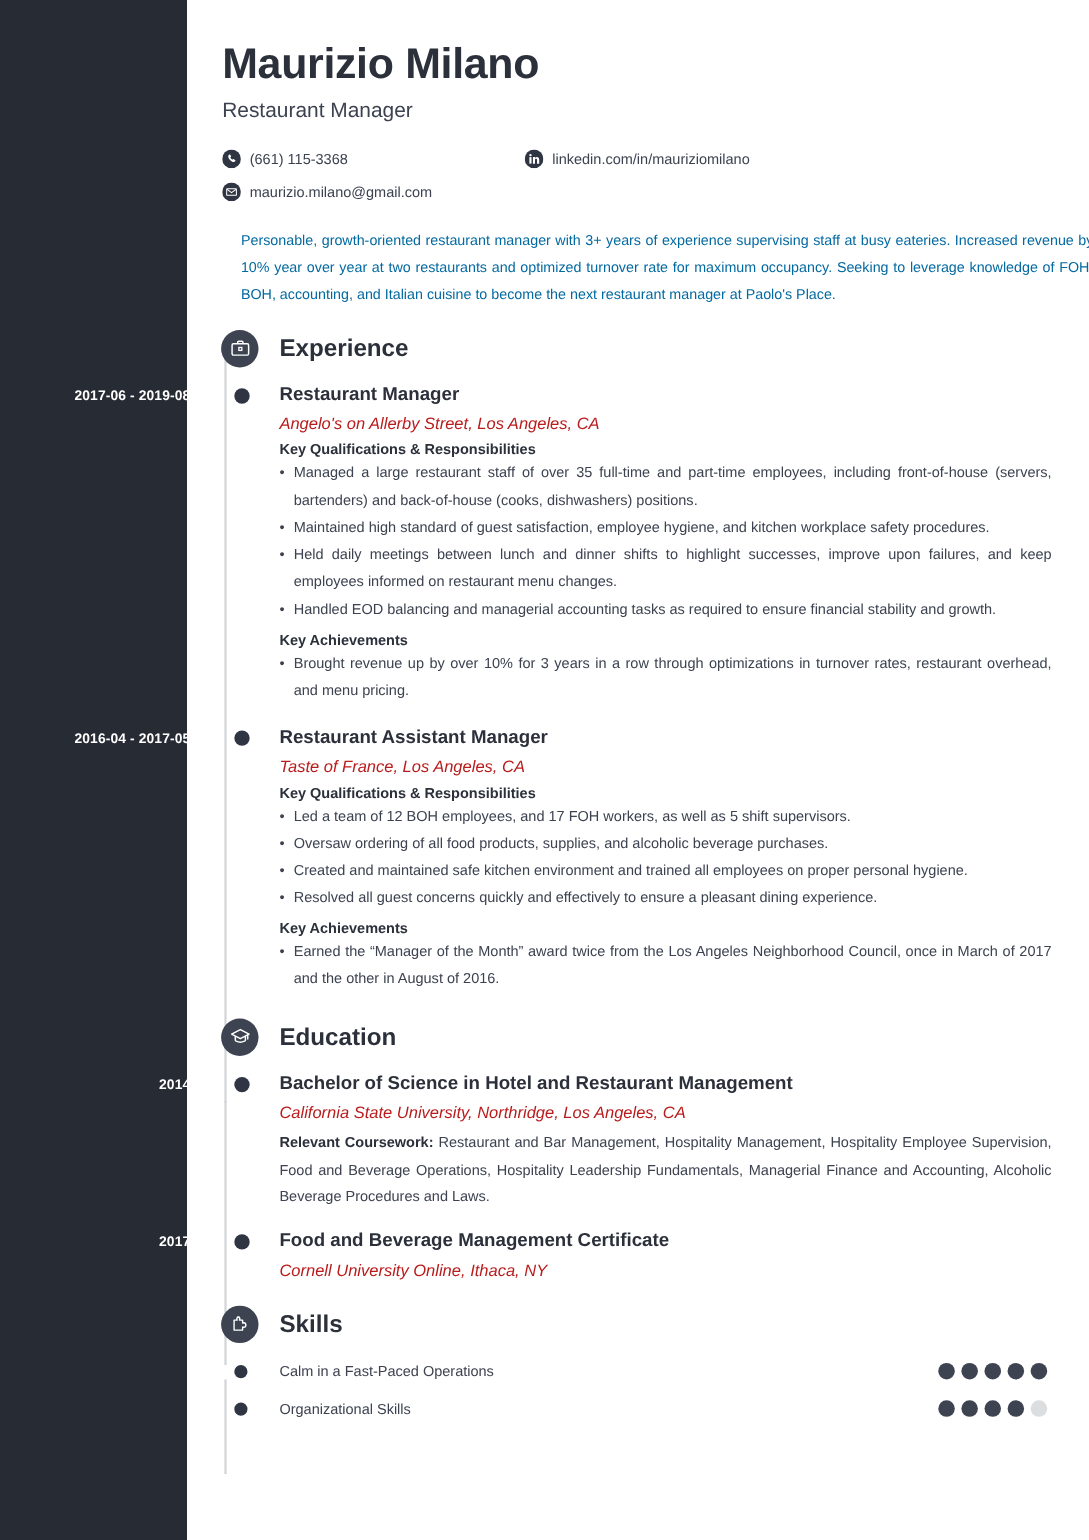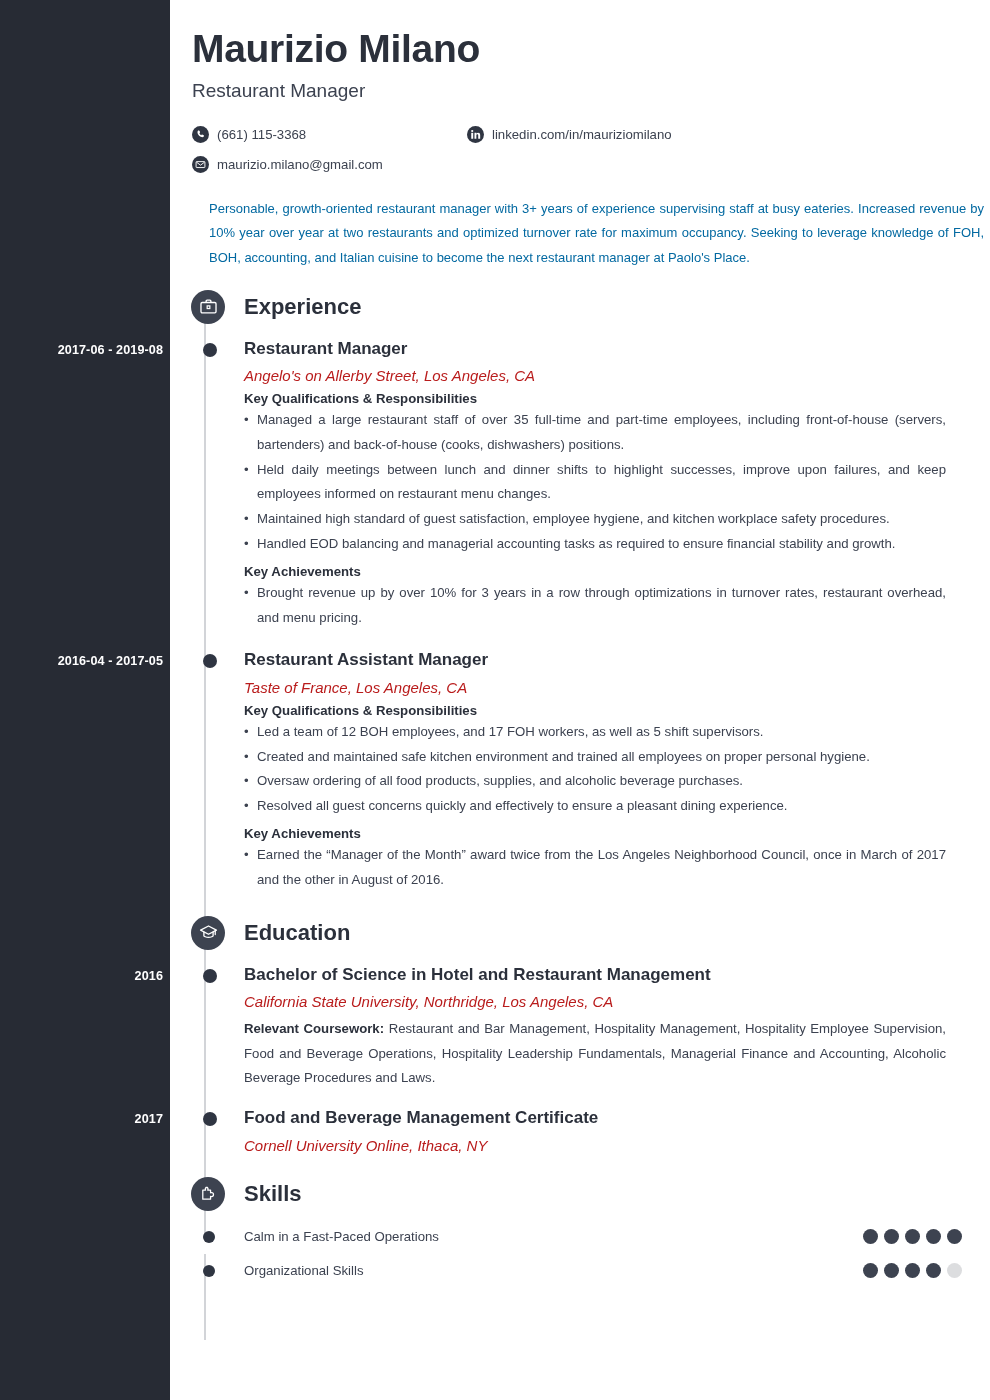--- a/index.html
+++ b/index.html
@@ -26,21 +26,21 @@
     width: 170px;
     height: 1400px;
     background: #272b34;
   }
 
   
   .main {
     position: absolute;
     left: 170px; top: 0;
     width: 820px;
-    padding: 5px;
+    padding: 15px;
   }
 
   
   .header { padding: 22px 20px 0 17px; }
 
   .name {
     font-size: 39px;
     font-weight: bold;
     color: #2b303b;
     letter-spacing: -0.3px;
@@ -276,42 +276,42 @@
 
     <div class="entry" style="margin-top:9px;">
       <div class="date" style="top:5px;left:-170px;">2017-06 - 2019-08</div>
       <div class="entry-dot" style="top:5px;left:28px;"></div>
       <div class="entry-body" style="margin-left:69px;width:722px;">
         <div class="ent-title">Restaurant Manager</div>
         <div class="ent-sub">Angelo's on Allerby Street, Los Angeles, CA</div>
         <div class="ent-label">Key Qualifications &amp; Responsibilities</div>
         <ul class="bullets">
           <li>Managed a large restaurant staff of over 35 full-time and part-time employees, including front-of-house (servers, bartenders) and back-of-house (cooks, dishwashers) positions.</li>
+          <li>Maintained high standard of guest satisfaction, employee hygiene, and kitchen workplace safety procedures.</li>
           <li>Held daily meetings between lunch and dinner shifts to highlight successes, improve upon failures, and keep employees informed on restaurant menu changes.</li>
-          <li>Maintained high standard of guest satisfaction, employee hygiene, and kitchen workplace safety procedures.</li>
           <li>Handled EOD balancing and managerial accounting tasks as required to ensure financial stability and growth.</li>
         </ul>
         <div class="ent-label">Key Achievements</div>
         <ul class="bullets">
           <li>Brought revenue up by over 10% for 3 years in a row through optimizations in turnover rates, restaurant overhead, and menu pricing.</li>
         </ul>
       </div>
     </div>
 
     <div class="entry" style="margin-top:19px;">
       <div class="date" style="top:5px;left:-170px;">2016-04 - 2017-05</div>
       <div class="entry-dot" style="top:5px;left:28px;"></div>
       <div class="entry-body" style="margin-left:69px;width:722px;">
         <div class="ent-title">Restaurant Assistant Manager</div>
         <div class="ent-sub">Taste of France, Los Angeles, CA</div>
         <div class="ent-label">Key Qualifications &amp; Responsibilities</div>
         <ul class="bullets">
           <li>Led a team of 12 BOH employees, and 17 FOH workers, as well as 5 shift supervisors.</li>
+          <li>Oversaw ordering of all food products, supplies, and alcoholic beverage purchases.</li>
           <li>Created and maintained safe kitchen environment and trained all employees on proper personal hygiene.</li>
-          <li>Oversaw ordering of all food products, supplies, and alcoholic beverage purchases.</li>
           <li>Resolved all guest concerns quickly and effectively to ensure a pleasant dining experience.</li>
         </ul>
         <div class="ent-label">Key Achievements</div>
         <ul class="bullets">
           <li>Earned the “Manager of the Month” award twice from the Los Angeles Neighborhood Council, once in March of 2017 and the other in August of 2016.</li>
         </ul>
       </div>
     </div>
 
     <div class="section-head" style="margin-top:18px;">
@@ -319,21 +319,21 @@
         <svg width="19" height="19" viewBox="0 0 24 24">
           <path d="M12 3.8L22 9l-10 5.2L2 9z" fill="none" stroke="#fff" stroke-width="1.7" stroke-linejoin="round"></path>
           <path d="M6.2 11v5c0 .7 2.6 2.2 5.8 2.2s5.8-1.5 5.8-2.2v-5" fill="none" stroke="#fff" stroke-width="1.7" stroke-linejoin="round"></path>
           <path d="M20.5 9.6v5" fill="none" stroke="#fff" stroke-width="1.6" stroke-linecap="round"></path>
         </svg>
       </div>
       <div class="sec-title">Education</div>
     </div>
 
     <div class="entry" style="margin-top:9px;">
-      <div class="date" style="top:5px;left:-170px;">2016</div>
+      <div class="date" style="top:5px;left:-170px;">2014</div>
       <div class="entry-dot" style="top:5px;left:28px;"></div>
       <div class="entry-body" style="margin-left:69px;width:722px;">
         <div class="ent-title">Bachelor of Science in Hotel and Restaurant Management</div>
         <div class="ent-sub">California State University, Northridge, Los Angeles, CA</div>
         <div class="coursework"><b>Relevant Coursework:</b><span> Restaurant and Bar Management, Hospitality Management, Hospitality Employee Supervision, Food and Beverage Operations, Hospitality Leadership Fundamentals, Managerial Finance and Accounting, Alcoholic Beverage Procedures and Laws.</span></div>
       </div>
     </div>
 
     <div class="entry" style="margin-top:16px;">
       <div class="date" style="top:5px;left:-170px;">2017</div>

